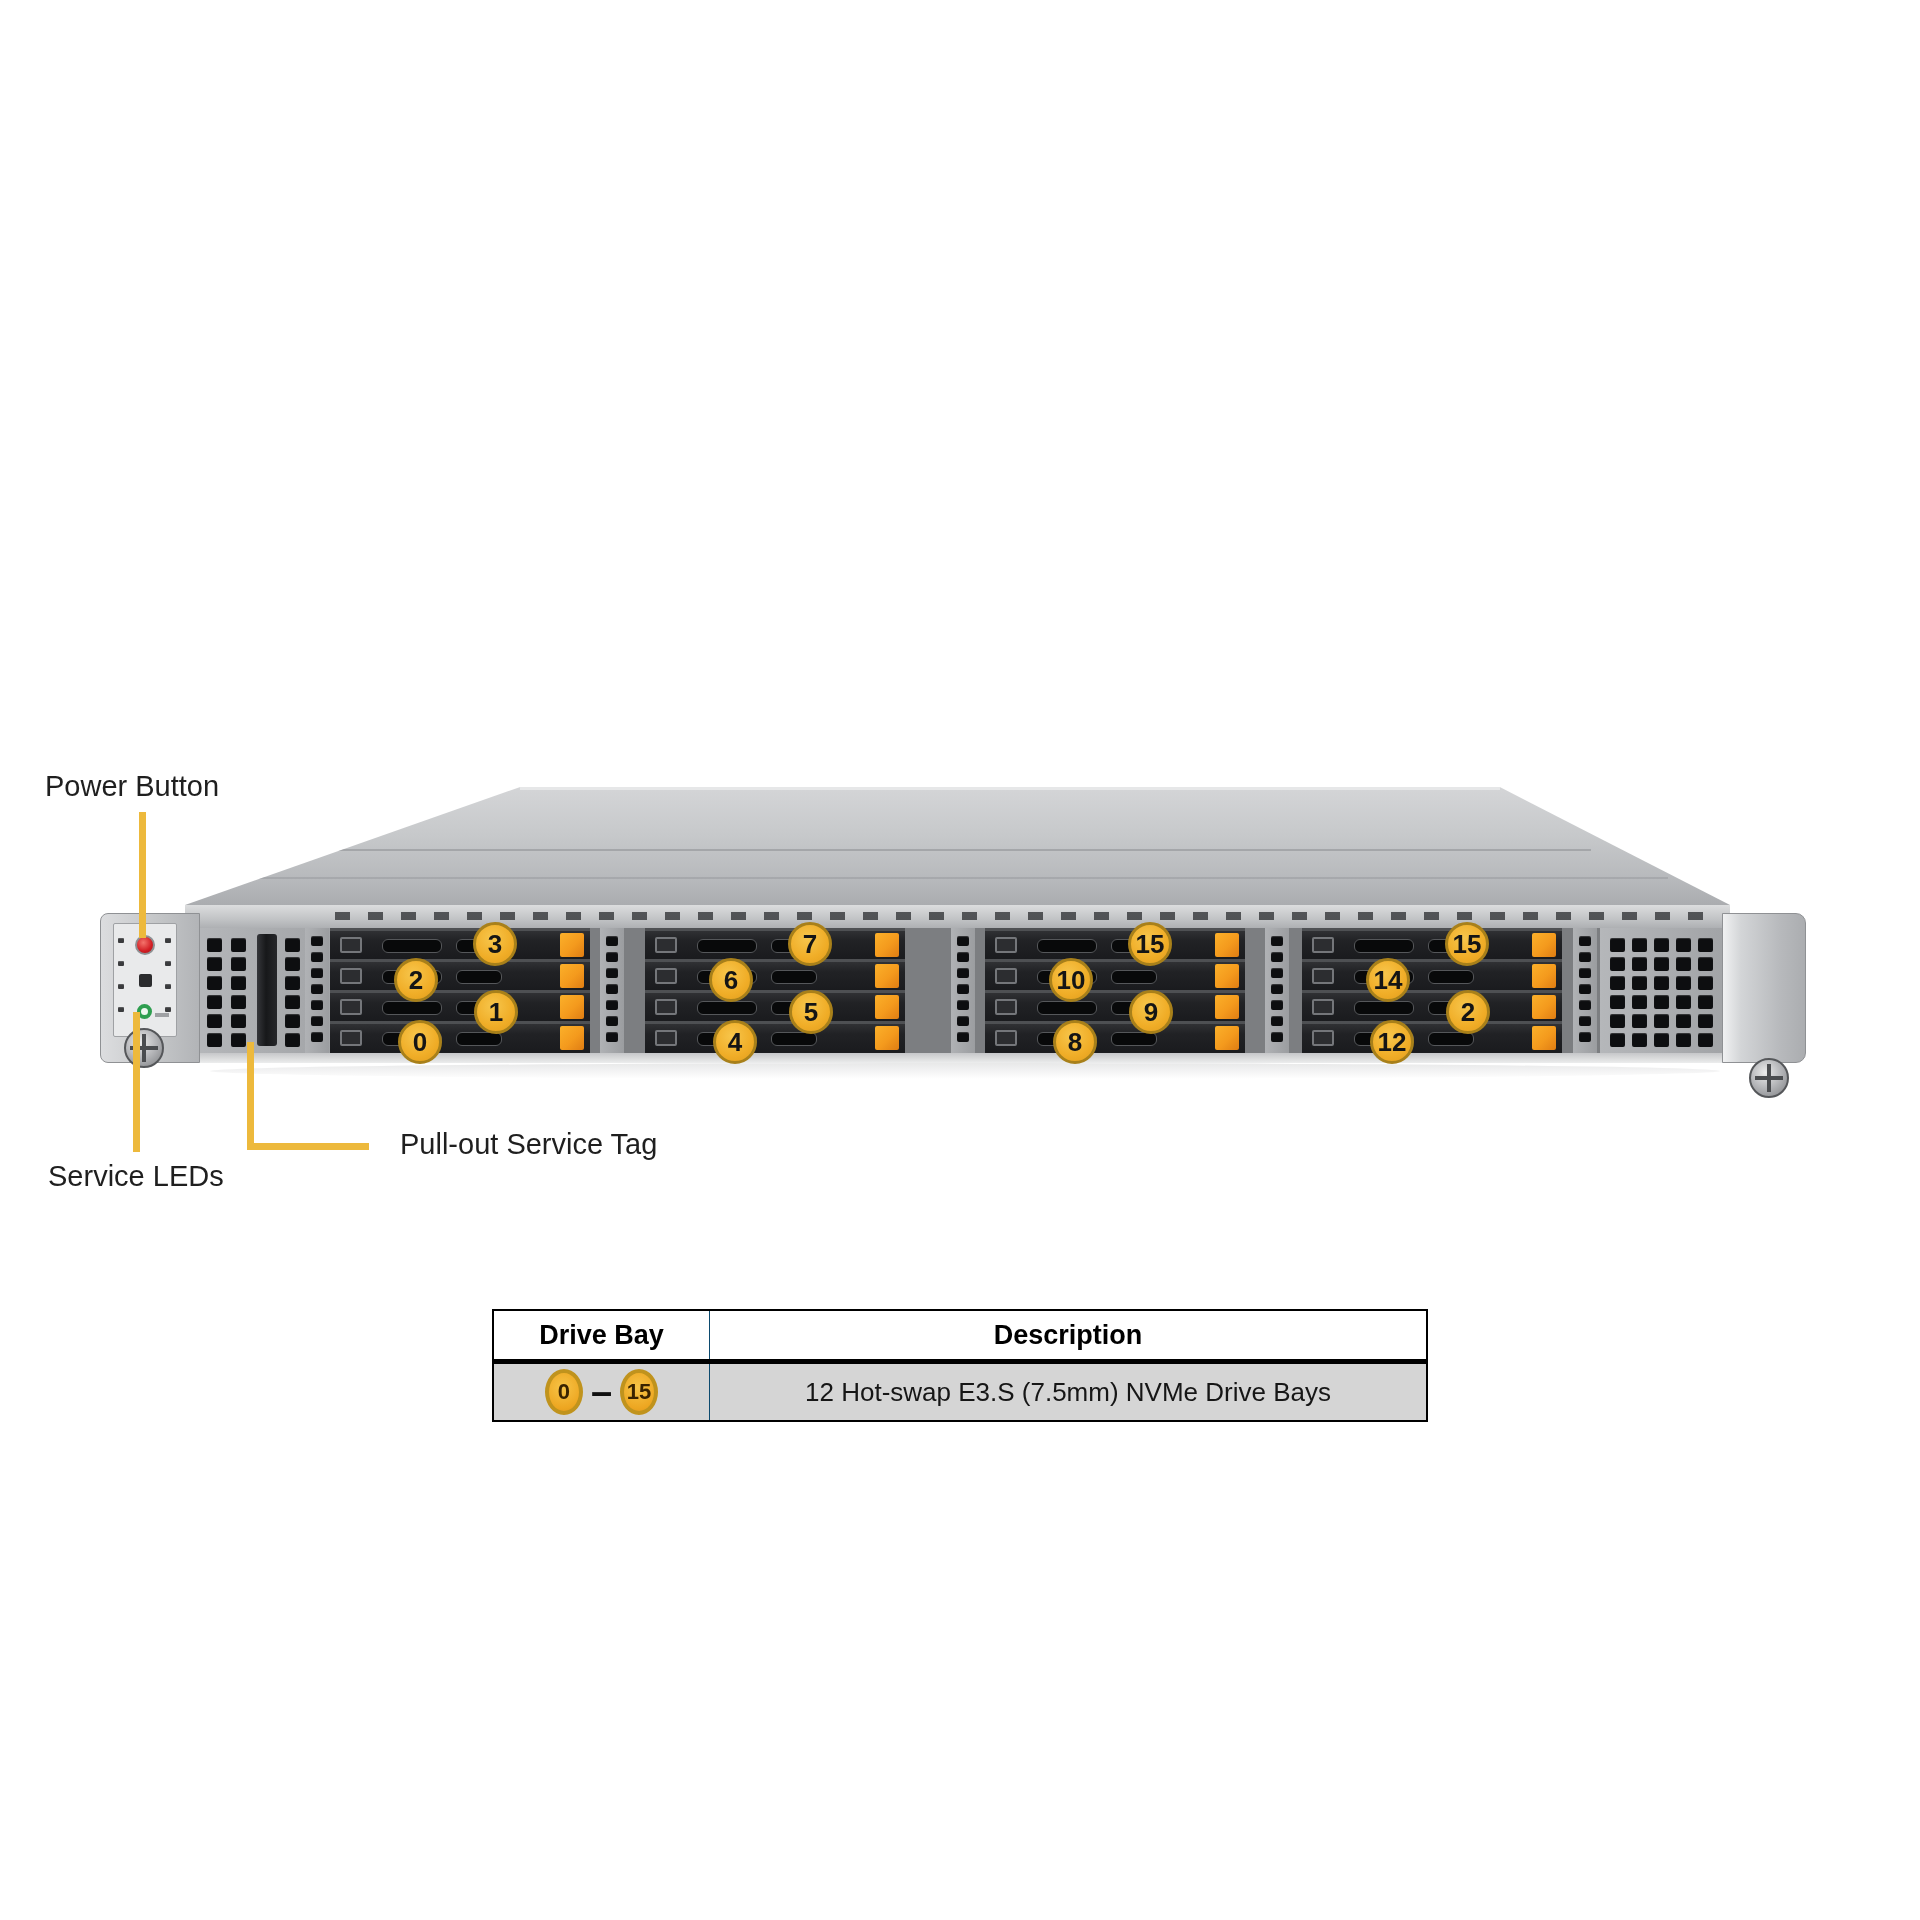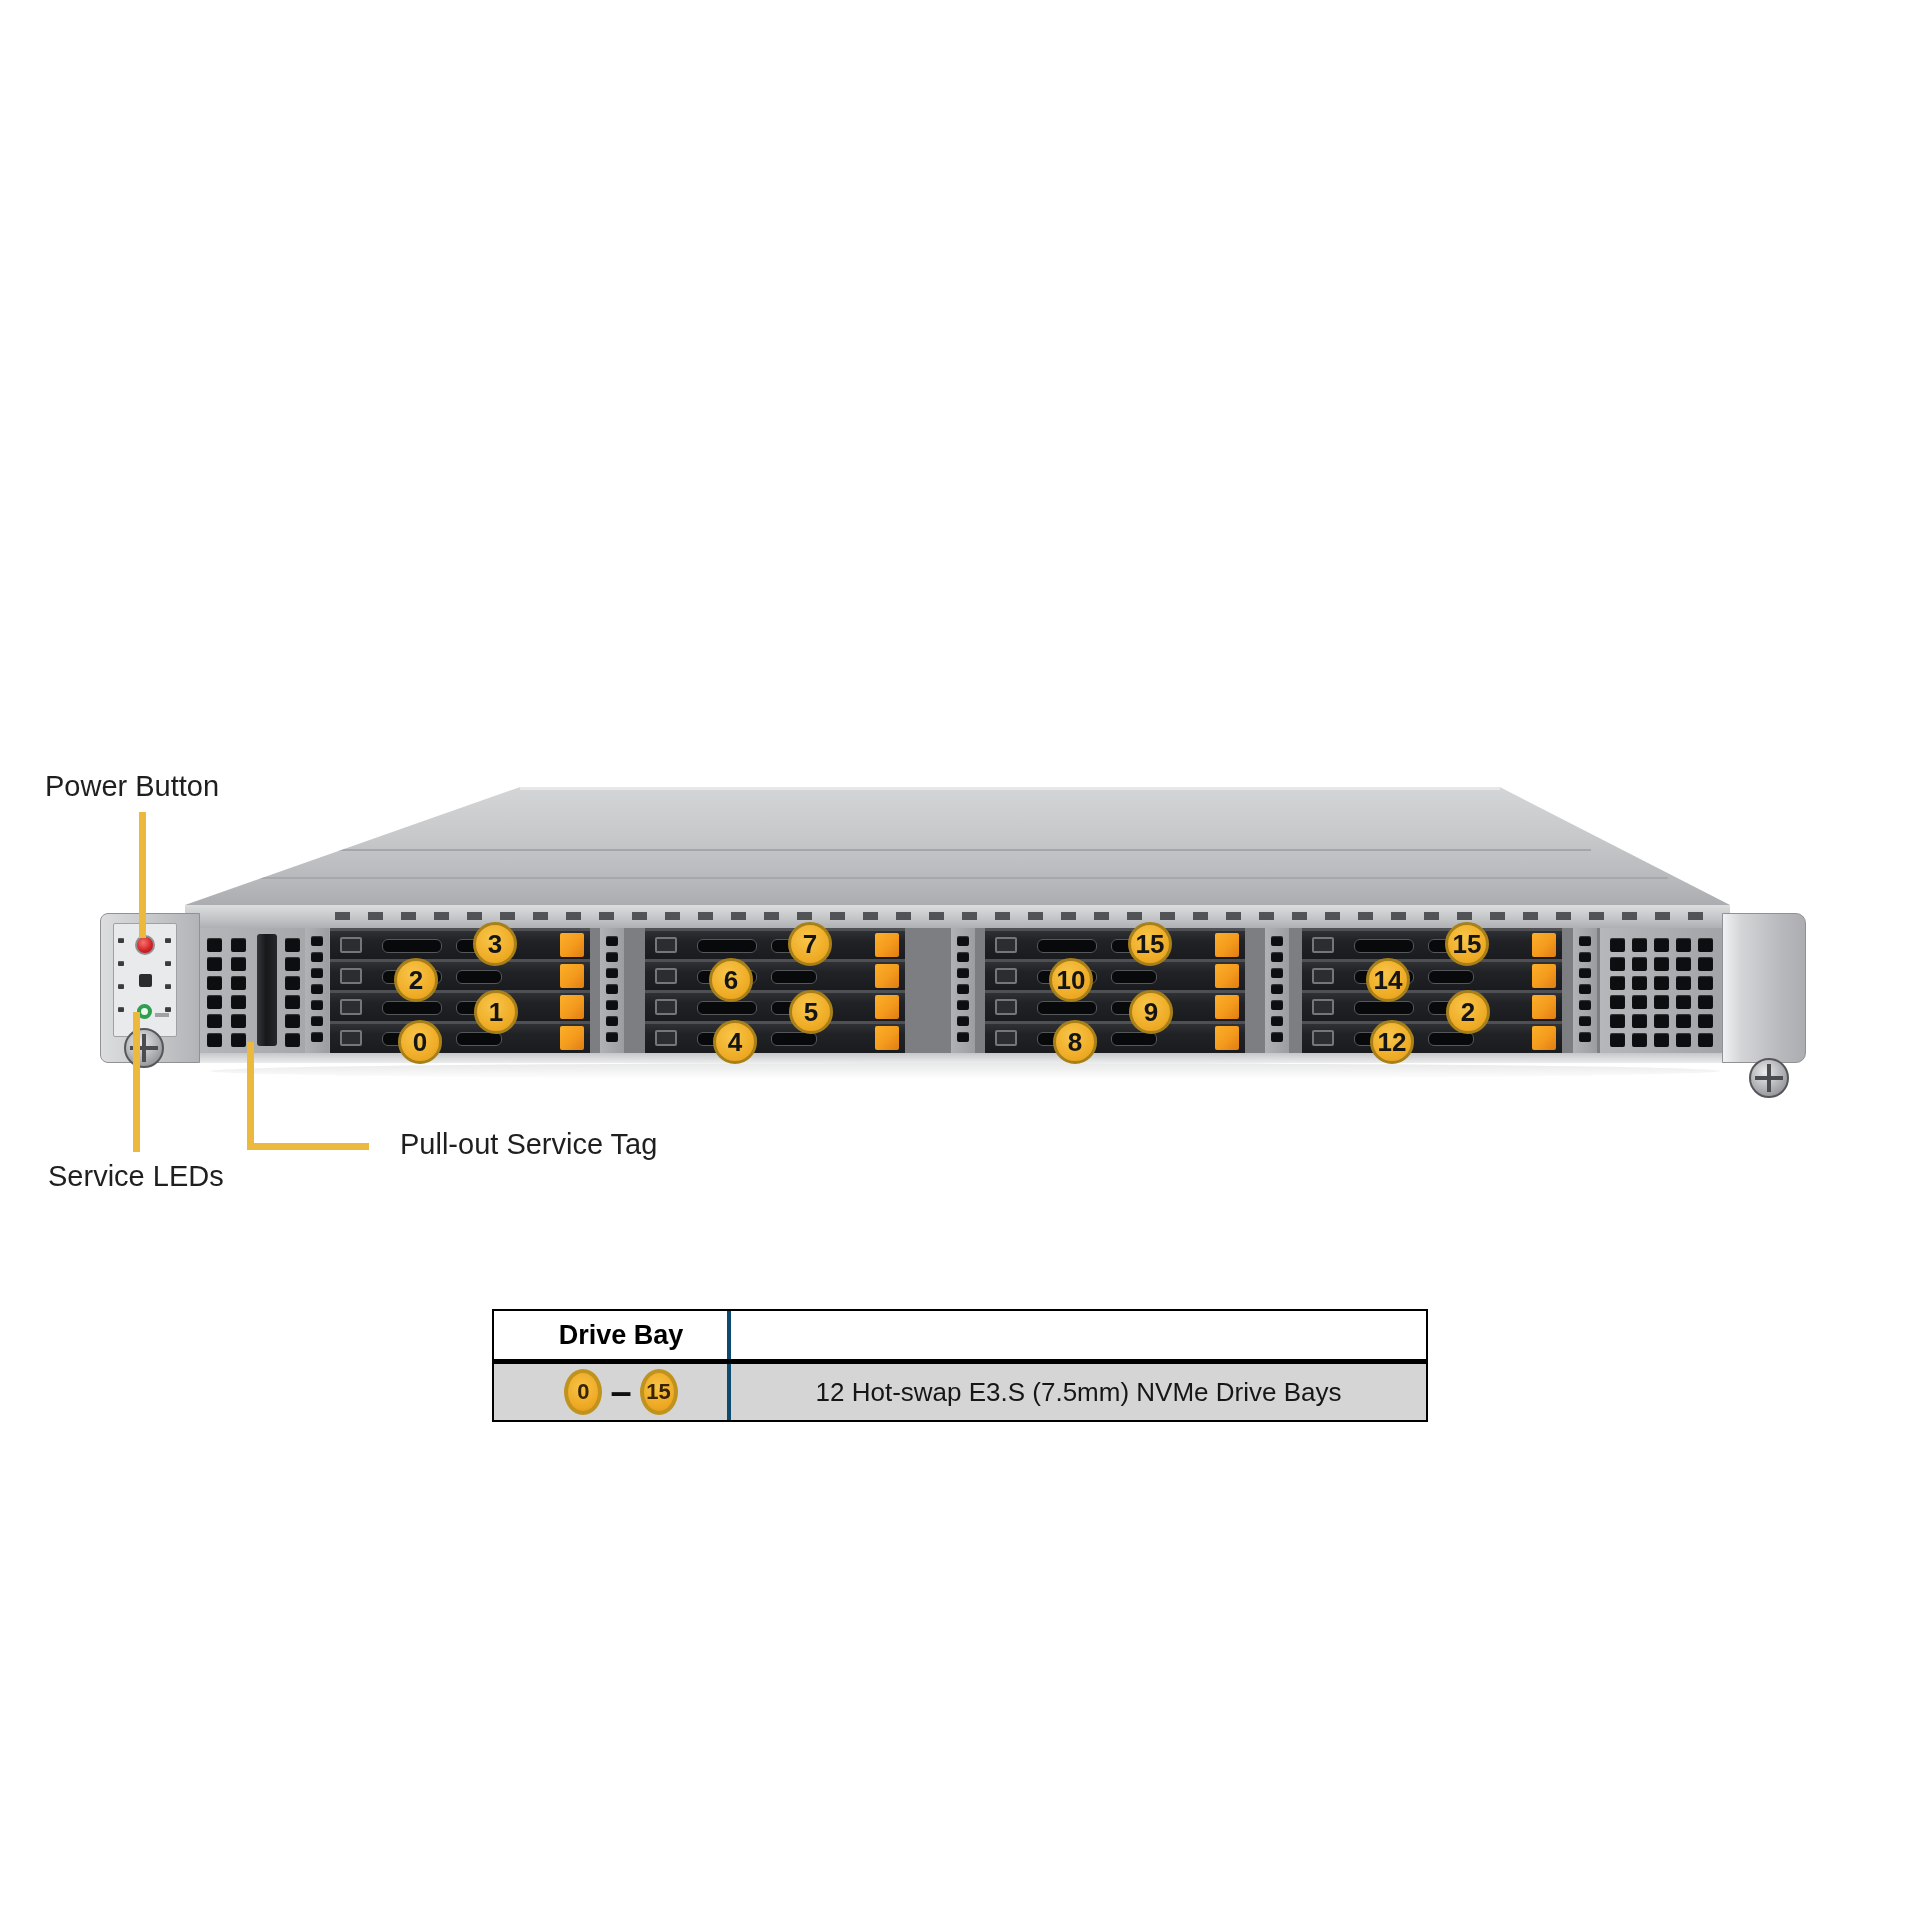--- a/index.html
+++ b/index.html
@@ -111,21 +111,21 @@
   .lbl-power{left:45px;top:770px;}
   .lbl-status{left:48px;top:1160px;}
   .lbl-svc{left:400px;top:1128px;}
 
   
   .tbl{position:absolute;left:492px;top:1309px;width:936px;border:2px solid #000;
        background:#fff;box-sizing:border-box;z-index:5;}
   .tbl-head{display:flex;height:48px;border-bottom:5px solid #000;}
   .tbl-row{display:flex;height:56px;background:#d5d5d5;}
   .cell{display:flex;align-items:center;justify-content:center;box-sizing:border-box;}
-  .col1{width:216px;border-right:4px solid #0c4a6e;margin-left:21px;}
+  .col1{width:216px;border-right:1px solid #0c4a6e;}
   .col2{flex:1;}
   .th{font-weight:bold;font-size:27px;color:#000;}
   .td-desc{font-size:26px;color:#161616;}
   .bay-pill{width:38px;height:46px;border-radius:50%;box-sizing:border-box;
        background:radial-gradient(circle at 45% 38%,#f7c447 0%,#eda621 72%,#dd961b 100%);
        border:4px solid #c0931d;display:flex;align-items:center;justify-content:center;
        font-weight:bold;font-size:22px;color:#3a2300;}
   .bay-dash{font-weight:bold;font-size:38px;color:#101010;margin:0 8px;line-height:20px;}
 </style>
 </head>
@@ -426,20 +426,21 @@
   <div class="leader ln-svc-v"></div>
   <div class="leader ln-svc-h"></div>
 
   <div class="lbl lbl-power">Power Button</div>
   <div class="lbl lbl-status">Service LEDs</div>
   <div class="lbl lbl-svc">Pull-out Service Tag</div>
 
   <div class="tbl">
     <div class="tbl-head">
       <div class="cell col1 th">Drive Bay</div>
+      <div class="cell col2 th">Description</div>
     </div>
     <div class="tbl-row">
       <div class="cell col1">
         <span class="bay-pill">0</span>
         <span class="bay-dash">–</span>
         <span class="bay-pill">15</span>
       </div>
       <div class="cell col2 td-desc">12 Hot-swap E3.S (7.5mm) NVMe Drive Bays</div>
     </div>
   </div>

